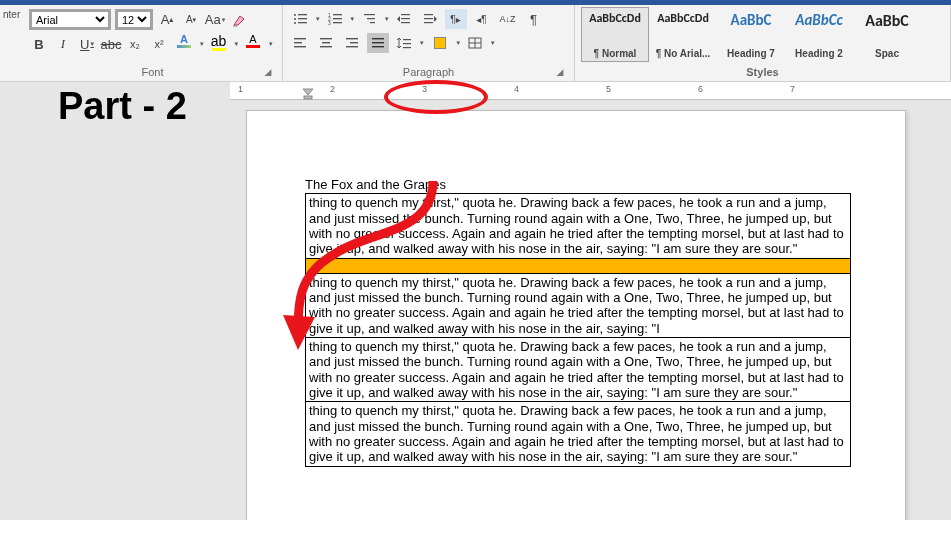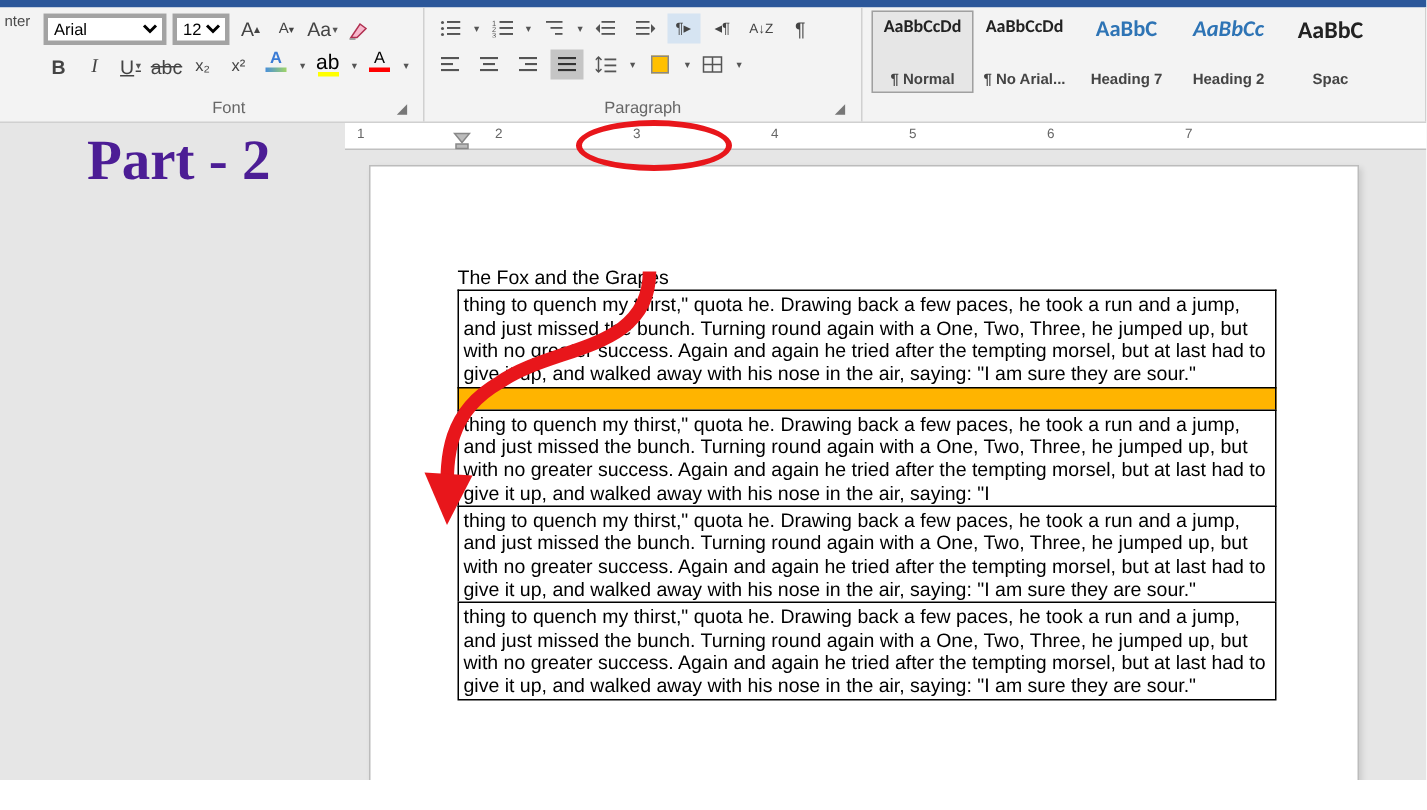--- a/index.html
+++ b/index.html
@@ -45,21 +45,21 @@
 .para-ellipse { position: absolute; border: 4px solid #e8161b; border-radius: 50%; width: 104px; height: 34px; left: 384px; top: 75px; z-index: 30; pointer-events: none; }
 .canvas { background: #e6e6e6; height: 438px; position: relative; overflow: hidden; }
 .ruler { height: 18px; background: #fff; margin: 0 0 0 230px; position: relative; border-bottom: 1px solid #c0c0c0; font-size: 9px; color: #666; }
 .ruler .num { position: absolute; top: 2px; font-size: 9px; }
 .page { background: #fff; width: 660px; margin-left: 246px; margin-top: 10px; border: 1px solid #bcbcbc; box-shadow: 2px 2px 4px rgba(0,0,0,.12); padding: 66px 54px 50px 58px; height: 560px; }
 .doc { font-family: Arial, sans-serif; font-size: 13px; color: #000; line-height: 1.18; }
 .doc-title { margin-bottom: 1px; }
 .cellblk { border: 1px solid #000; border-bottom: none; padding: 1px 3px 1px 3px; }
 .cellblk.last { border-bottom: 1px solid #000; }
 .highl { background: #ffb400; height: 15px; }
-.overlay-part { position: absolute; left: 58px; top: 3px; color: #4c1d95; font-weight: 900; font-size: 38px; font-family: Liberation Serif, serif; z-index: 25; }
+.overlay-part { position: absolute; left: 58px; top: 3px; color: #000000; font-weight: 900; font-size: 38px; font-family: Liberation Sans, sans-serif; z-index: 25; }
 .arrow-svg { position: absolute; left: 258px; top: 93px; z-index: 20; pointer-events: none; }
 .list-icon svg { display: block; }
 </style>
 </head>
 <body>
 
 <div class="titlebar"></div>
 
 <div class="ribbon">
   <div class="painter">
@@ -253,20 +253,21 @@
         <div class="style-tile">
             <span class="style-preview heading h2">AaBbCc</span>
             <span class="style-label">Heading 2</span>
           </div>
         <div class="style-tile">
             <span class="style-preview title">AaBbC</span>
             <span class="style-label">Spac</span>
           </div>
       </div>
     </div>
+    <div class="group-label"><span>Styles</span></div>
   </div>
 
   <div class="para-ellipse"></div>
 </div>
 
 <div class="canvas">
   <div class="overlay-part">Part - 2</div>
 
   <svg class="arrow-svg" width="230" height="190">
     <path d="M175 6 C 175 60, 110 55, 75 80 C 40 100, 40 130, 40 155" stroke="#e8161b" stroke-width="9" fill="none"></path>

